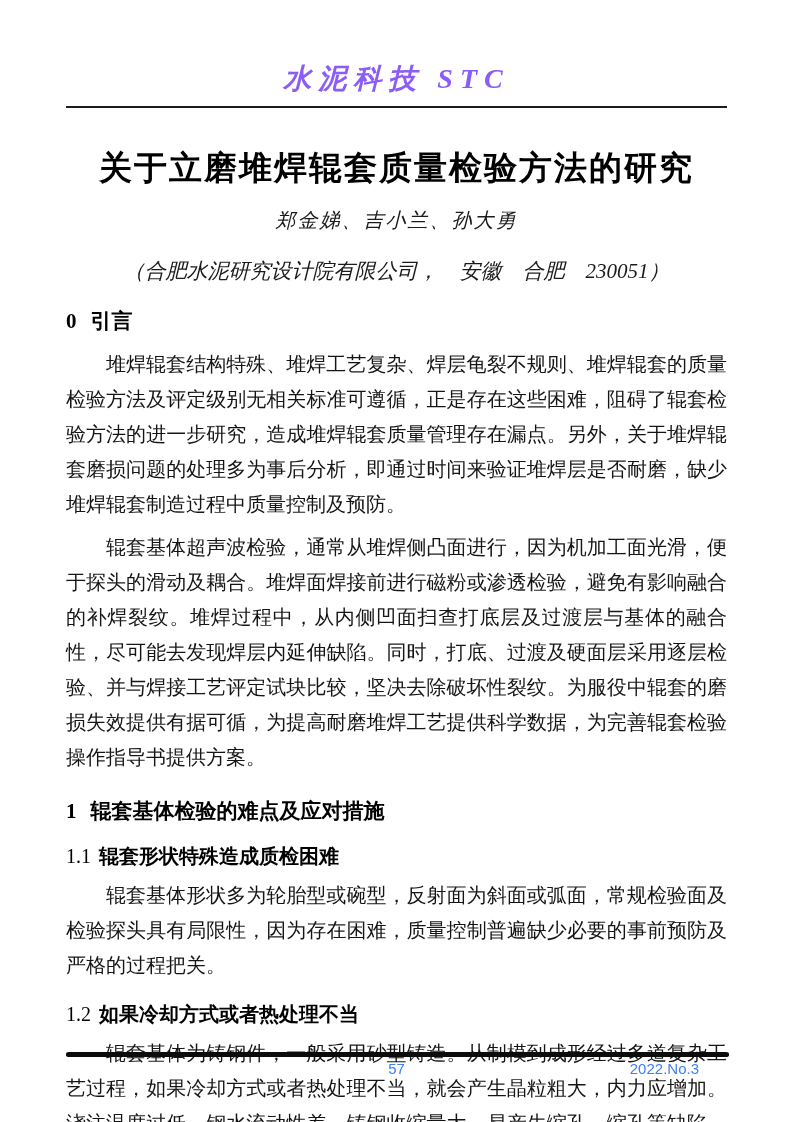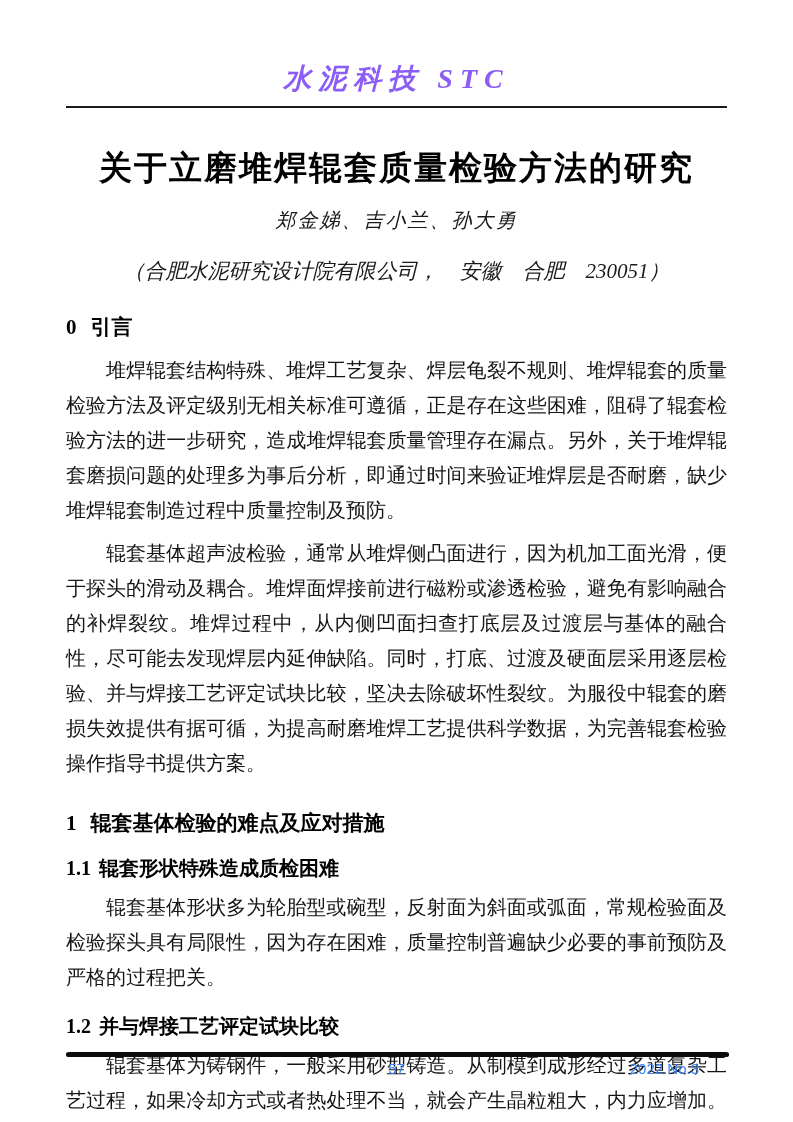--- a/index.html
+++ b/index.html
@@ -54,41 +54,41 @@
     letter-spacing: 2px;
     font-style: italic;
   }
   .affiliation {
     margin-top: 23px;
     text-align: center;
     font-size: 21px;
     font-style: italic;
   }
   .sec-heading {
-    margin-top: 28px;
+    margin-top: 22px;
     font-family: "Liberation Sans", sans-serif;
     font-weight: bold;
     font-size: 21px;
     color: #000;
   }
   .sec-heading .sec-num {
     font-family: "Liberation Serif", serif;
     font-weight: bold;
     margin-right: 14px;
   }
   .sub-heading {
     margin-top: 18px;
     font-family: "Liberation Sans", sans-serif;
     font-weight: bold;
     font-size: 20px;
     color: #000;
   }
   .sub-heading .sec-num {
     font-family: "Liberation Serif", serif;
-    font-weight: bold;
+    font-weight: normal;
     margin-right: 8px;
   }
   p.body-para {
     margin: 8px 0 0 0;
     font-size: 20px;
     line-height: 35px;
     text-align: justify;
     text-justify: inter-ideograph;
     text-indent: 2em;
     color: #151515;
@@ -153,21 +153,21 @@
       <span class="sec-num">1</span><span>辊套基体检验的难点及应对措施</span>
     </div>
 
     <div class="sub-heading">
       <span class="sec-num">1.1</span><span>辊套形状特殊造成质检困难</span>
     </div>
 
     <p class="body-para">辊套基体形状多为轮胎型或碗型，反射面为斜面或弧面，常规检验面及检验探头具有局限性，因为存在困难，质量控制普遍缺少必要的事前预防及严格的过程把关。</p>
 
     <div class="sub-heading">
-      <span class="sec-num">1.2</span><span>并与焊接工艺评定试块比较</span>
+      <span class="sec-num">1.2</span><span>如果冷却方式或者热处理不当</span>
     </div>
 
     <p class="body-para">辊套基体为铸钢件，一般采用砂型铸造。从制模到成形经过多道复杂工艺过程，如果冷却方式或者热处理不当，就会产生晶粒粗大，内力应增加。浇注温度过低，钢水流动性差，铸钢收缩量大，易产生缩孔、缩孔等缺陷。浇注温度过高，</p>
 
   </div>
 
   <div class="footer-rule"></div>
 
   <div class="footer-row">
     <span class="page-number">57</span>

